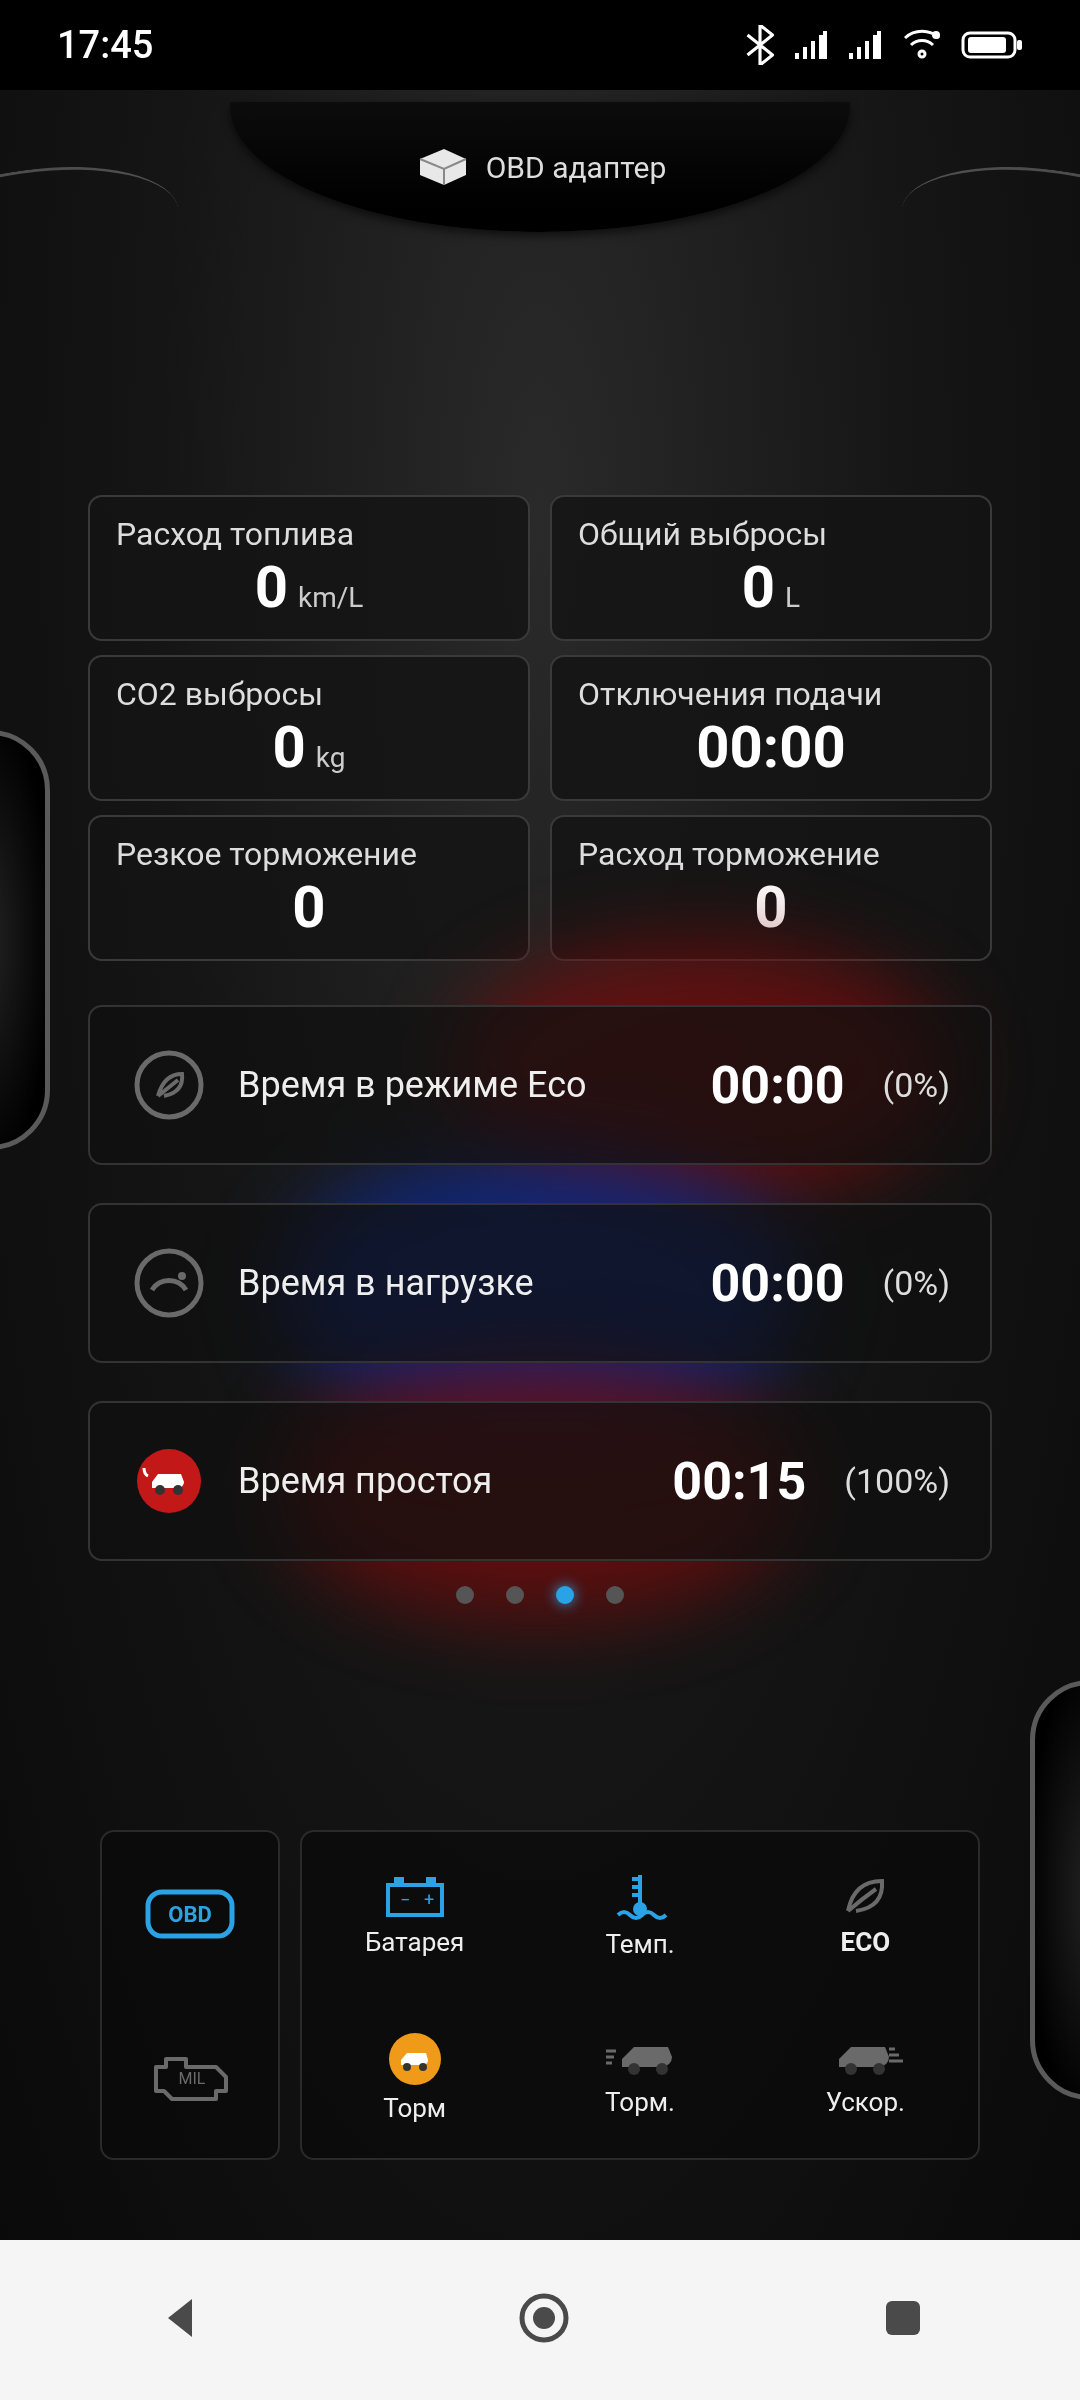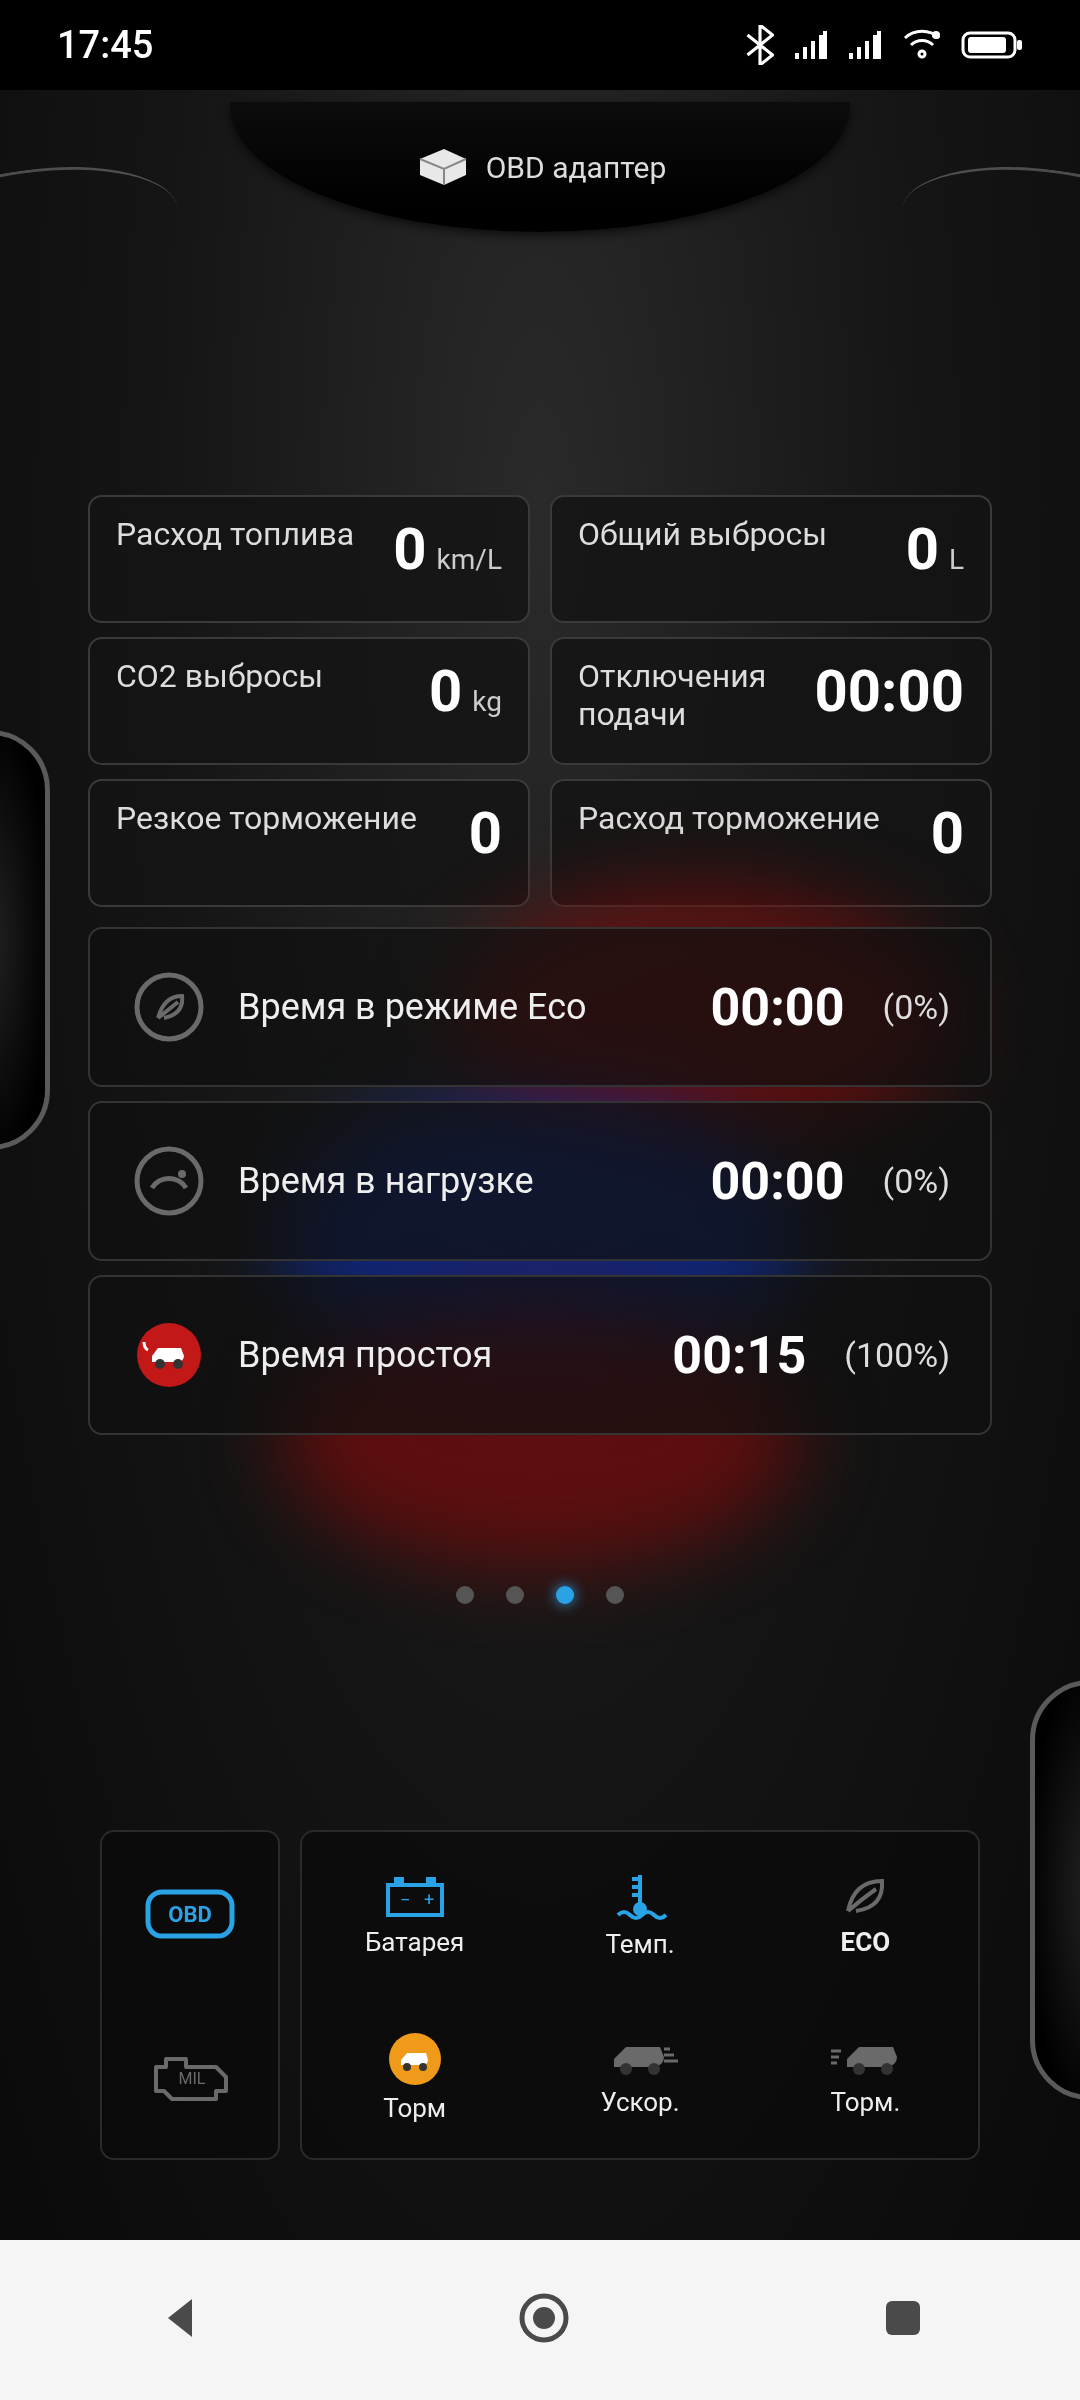--- a/index.html
+++ b/index.html
@@ -58,39 +58,40 @@
   
   .panel {
     position: absolute; left: 88px; right: 88px; top: 670px;
   }
   .grid2 { display: grid; grid-template-columns: 1fr 1fr; gap: 14px 20px; }
   .card {
     background: rgba(20,20,20,.85);
     border: 2px solid #3a3a3a; border-radius: 14px;
     padding: 18px 26px 18px 26px;
     min-height: 128px;
-    display: flex; flex-direction: row; justify-content: space-between;
+    display: flex; flex-direction: column; justify-content: space-between;
   }
   .card .label { font-size: 32px; color: #ddd; }
   .card .valrow { display: flex; align-items: baseline; justify-content: center; gap: 10px; }
   .card .value { font-size: 58px; font-weight: 700; }
   .card .unit  { font-size: 28px; color: #ccc; }
 
   
   .wide-rows { margin-top: 20px; display: flex; flex-direction: column; gap: 14px; position: relative; }
   .glow { position: absolute; border-radius: 50%; filter: blur(40px); opacity: .7; pointer-events: none; }
   .glow-red1 { width: 500px; height: 260px; background: #7a0a0a; top: -40px; right: 40px; }
   .glow-blue { width: 520px; height: 280px; background: #0a2a9a; top: 170px; left: 50%; transform: translateX(-50%); }
   .glow-red2 { width: 520px; height: 260px; background: #7a0a0a; top: 380px; left: 50%; transform: translateX(-50%); }
   .row {
     position: relative;
     background: rgba(15,15,15,.7);
     border: 2px solid #333; border-radius: 14px;
     height: 160px; display: flex; align-items: center; gap: 30px;
     padding: 0 40px;
+    margin-top: 24px;
   }
   .row .iconwrap {
     width: 78px; height: 78px; display: flex; align-items: center; justify-content: center;
   }
   .row .rlabel { font-size: 36px; color: #eee; flex: 0 0 auto; }
   .row .spacer { flex: 1; }
   .row .rvalue { font-size: 52px; font-weight: 700; }
   .row .rpct { font-size: 34px; color: #ddd; margin-left: 8px; }
 
   
@@ -308,36 +309,36 @@
         <svg width="60" height="56" viewBox="0 0 60 56">
             <circle cx="30" cy="28" r="26" fill="#f09a1a"></circle>
             <path d="M16 34h22a5 5 0 005-5l-2-7H22l-6 7z" fill="#fff"></path>
             <circle cx="22" cy="36" r="4" fill="#333"></circle>
             <circle cx="38" cy="36" r="4" fill="#333"></circle>
           </svg>
         <span class="wglabel">Торм</span>
       </div>
       <div class="wgbtn">
         <svg width="80" height="44" viewBox="0 0 80 44">
+            <path d="M22 30h40a10 10 0 0010-10l-4-10H34l-12 12z" fill="#6a6a6a"></path>
+            <circle cx="34" cy="32" r="6" fill="#333"></circle>
+            <circle cx="62" cy="32" r="6" fill="#333"></circle>
+            <path d="M6 14h10M6 20h8M6 26h6" stroke="#6a6a6a" stroke-width="3"></path>
+          </svg>
+        <span class="wglabel">Торм.</span>
+      </div>
+      <div class="wgbtn">
+        <svg width="80" height="44" viewBox="0 0 80 44">
             <path d="M14 30h40a10 10 0 0010-10l-4-10H26l-12 12z" fill="#6a6a6a"></path>
             <circle cx="26" cy="32" r="6" fill="#333"></circle>
             <circle cx="54" cy="32" r="6" fill="#333"></circle>
             <path d="M64 12h6M64 18h10M64 24h14" stroke="#6a6a6a" stroke-width="3"></path>
           </svg>
         <span class="wglabel">Ускор.</span>
       </div>
-      <div class="wgbtn">
-        <svg width="80" height="44" viewBox="0 0 80 44">
-            <path d="M22 30h40a10 10 0 0010-10l-4-10H34l-12 12z" fill="#6a6a6a"></path>
-            <circle cx="34" cy="32" r="6" fill="#333"></circle>
-            <circle cx="62" cy="32" r="6" fill="#333"></circle>
-            <path d="M6 14h10M6 20h8M6 26h6" stroke="#6a6a6a" stroke-width="3"></path>
-          </svg>
-        <span class="wglabel">Торм.</span>
-      </div>
     </div>
   </div>
 
 </div>
 
 <div class="navbar">
   <div>
     <svg width="54" height="54" viewBox="0 0 54 54">
         <path d="M38 8 L14 27 L38 46 Z" fill="#4a4a4a"></path>
       </svg>

